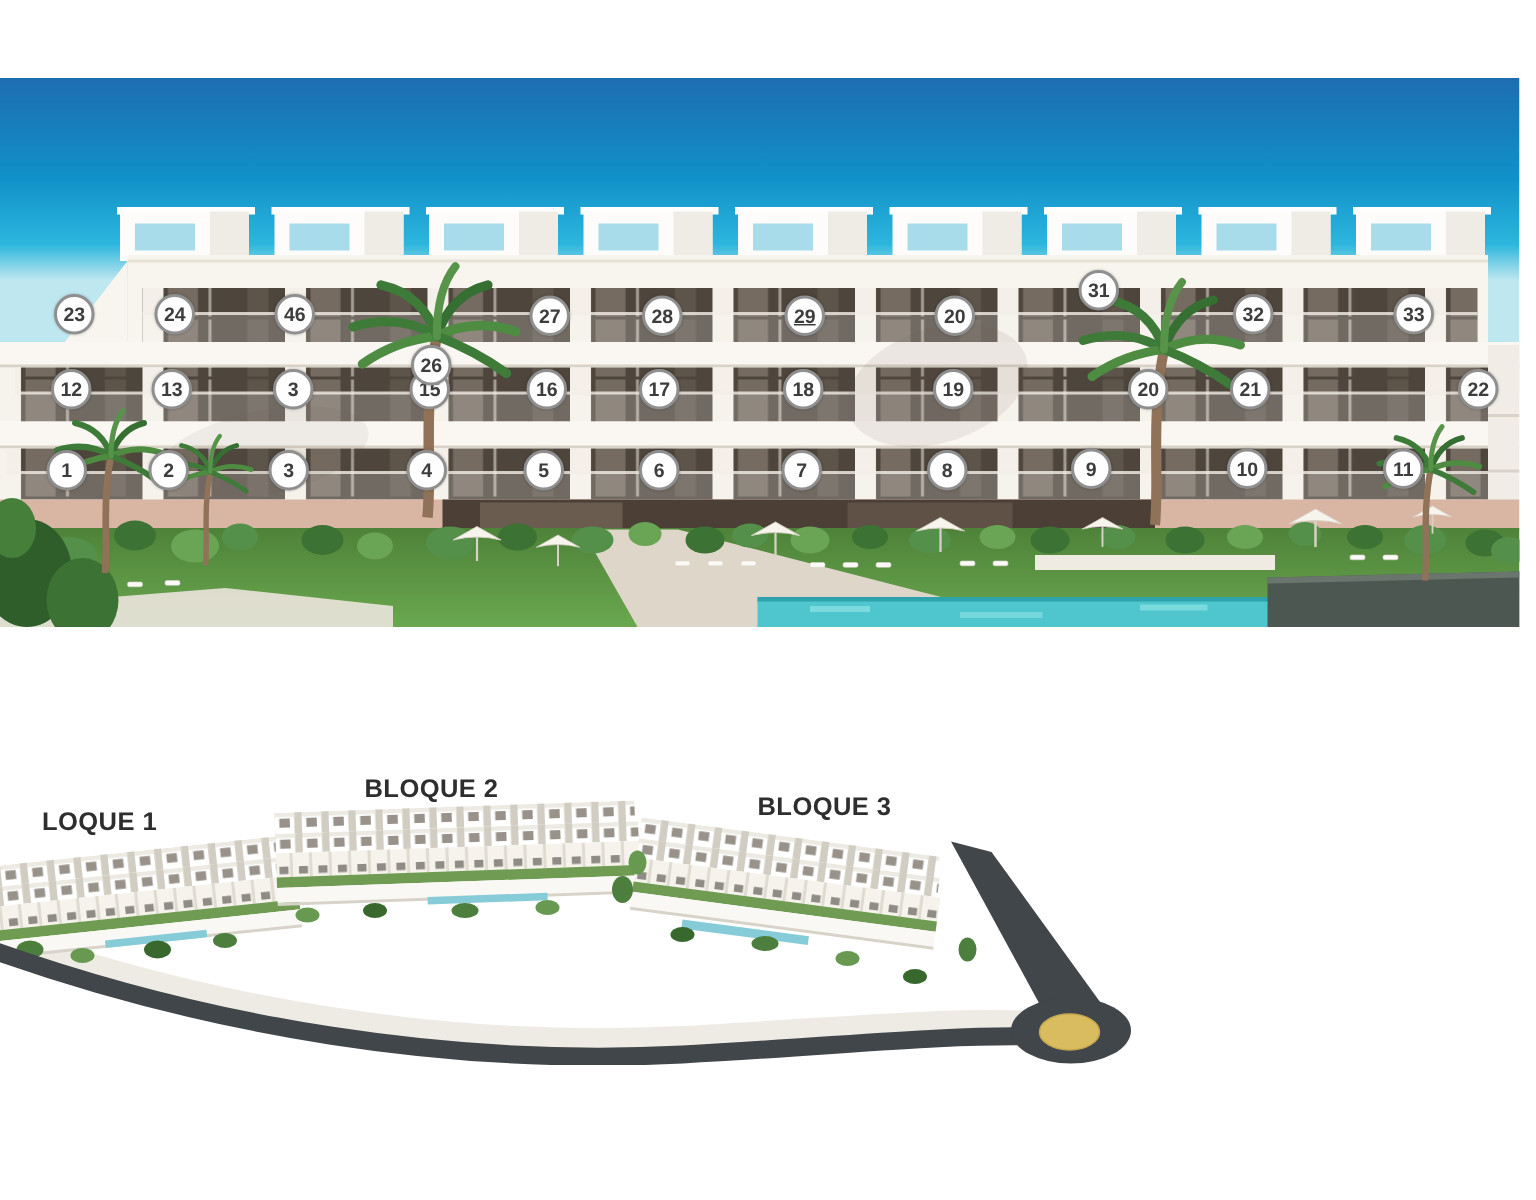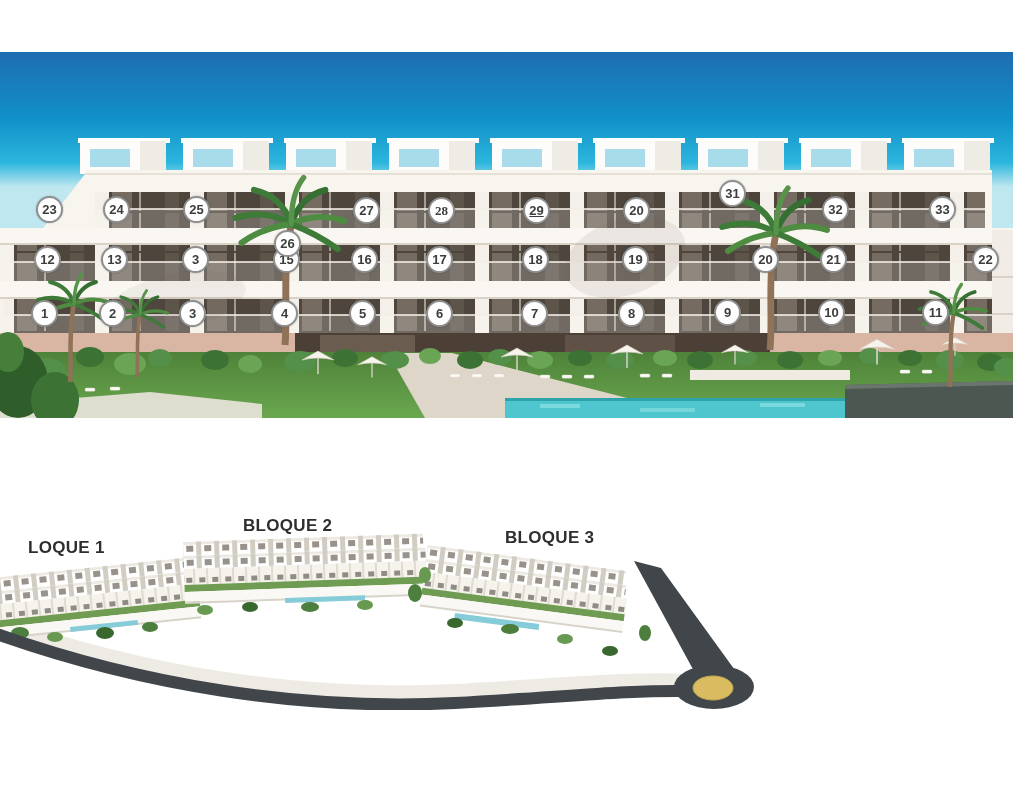--- a/index.html
+++ b/index.html
@@ -275,24 +275,24 @@
       <div class="unit-badge" style="left: 287px; top: 260px;">15</div>
       <div class="unit-badge" style="left: 365px; top: 260px; text-align: right;">16</div>
       <div class="unit-badge" style="left: 440px; top: 260px;">17</div>
       <div class="unit-badge" style="left: 536px; top: 260px;">18</div>
       <div class="unit-badge" style="left: 636px; top: 260px;">19</div>
       <div class="unit-badge" style="left: 716px; top: 260px; margin-left: 36px;">20</div>
       <div class="unit-badge" style="left: 834px; top: 260px;">21</div>
       <div class="unit-badge" style="left: 986px; top: 260px;">22</div>
       <div class="unit-badge" style="left: 50px; top: 210px;">23</div>
       <div class="unit-badge" style="left: 117px; top: 210px;">24</div>
-      <div class="unit-badge" style="left: 197px; top: 210px;">25</div>
+      <div class="unit-badge" style="left: 197px; top: 210px;">46</div>
       <div class="unit-badge" style="left: 288px; top: 210px; margin-top: 20px;">26</div>
       <div class="unit-badge" style="left: 367px; top: 211px;">27</div>
-      <div class="unit-badge" style="left: 442px; top: 211px; font-family: Liberation Serif, serif;">28</div>
+      <div class="unit-badge" style="left: 442px; top: 211px;">28</div>
       <div class="unit-badge" style="left: 537px; top: 211px; text-decoration: underline;">29</div>
       <div class="unit-badge" style="left: 637px; top: 211px;">20</div>
       <div class="unit-badge" style="left: 733px; top: 194px;">31</div>
       <div class="unit-badge" style="left: 836px; top: 210px;">32</div>
       <div class="unit-badge" style="left: 943px; top: 210px;">33</div>
     </div>
 
   <div class="scene" id="siteplan-scene">
     <svg width="760" height="195" viewBox="0 0 760 195">
 

